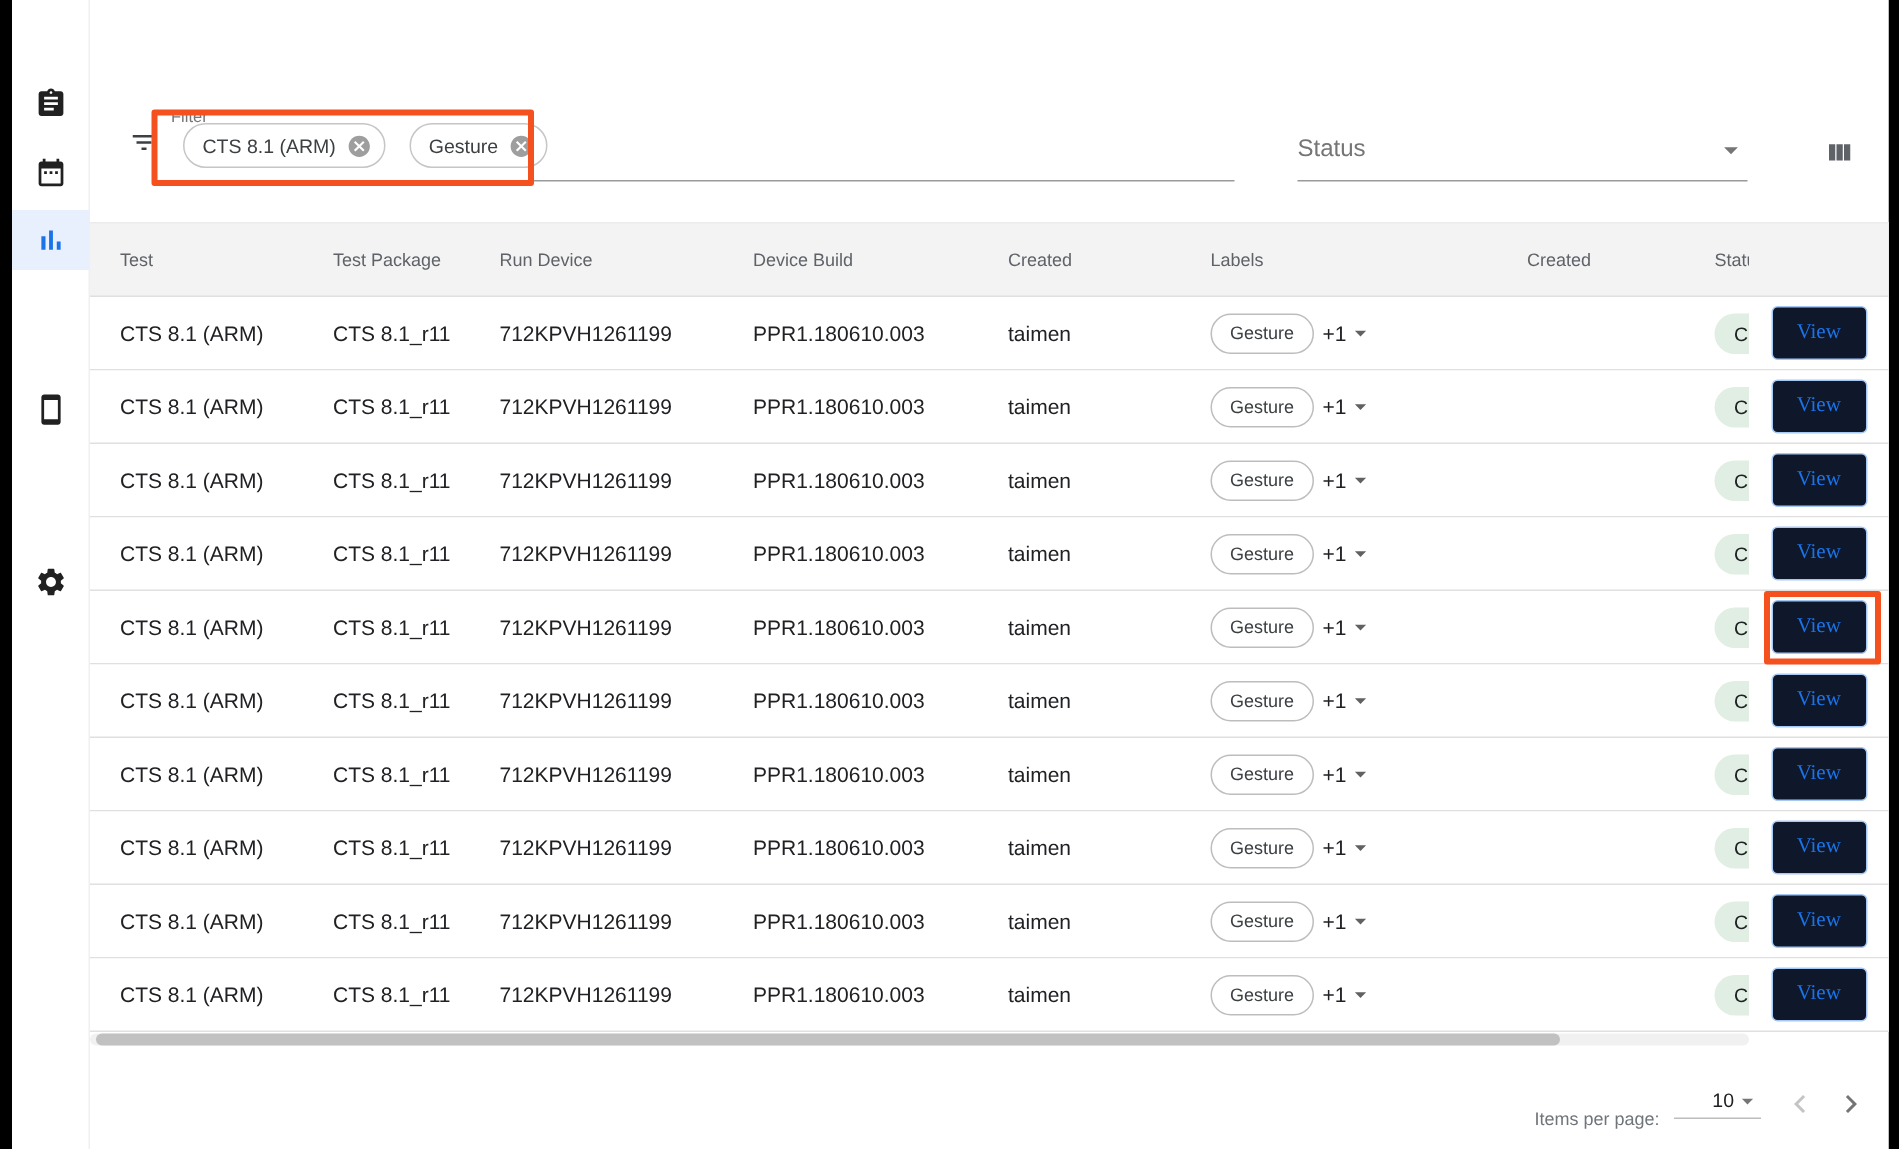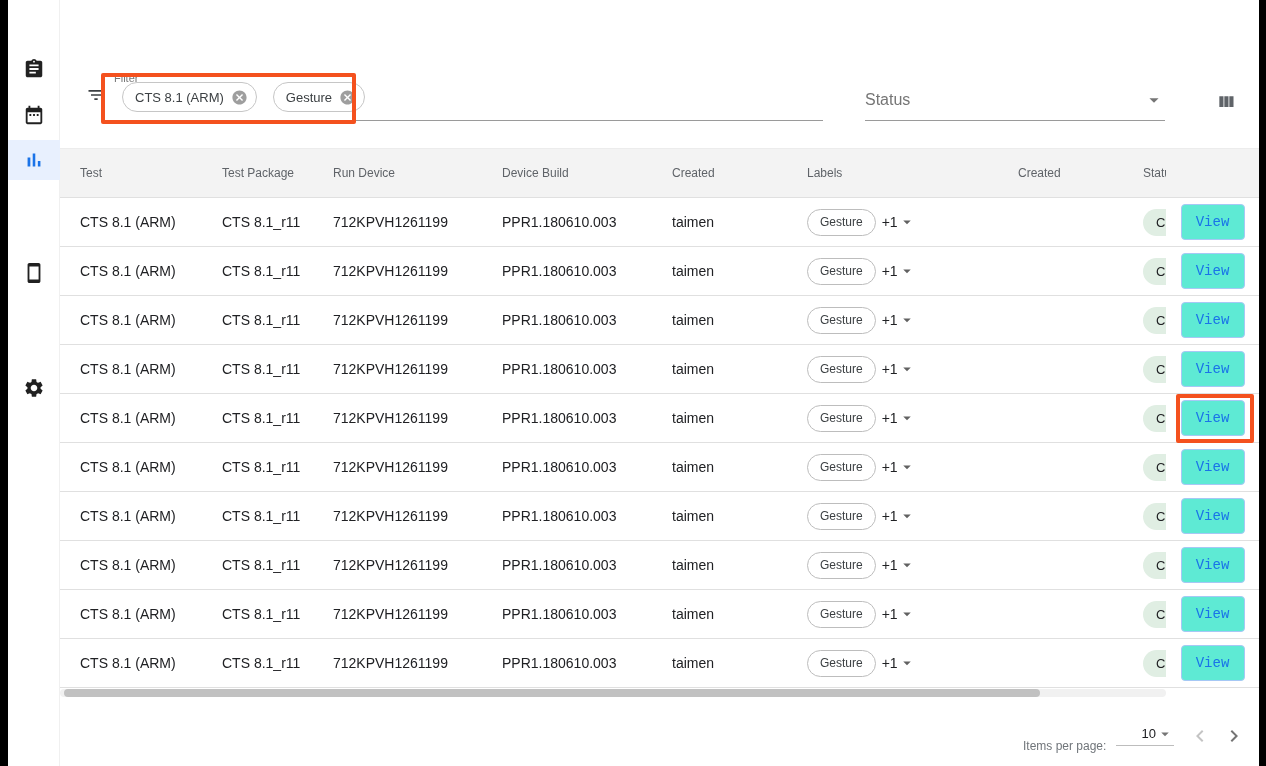--- a/index.html
+++ b/index.html
@@ -61,21 +61,21 @@
   .labels-cell { display: flex; align-items: center; gap: 6px; }
   .label-chip { display: inline-block; height: 27px; line-height: 25px; padding: 0 12px; border: 1px solid #bdbdbd; border-radius: 14px; background: #fff; font-size: 12px; color: #3c4043; }
   .more-group { display: inline-flex; align-items: center; cursor: pointer; }
   .more { font-size: 14px; color: #202124; }
   .dd-caret { width: 18px; height: 18px; color: #616161; }
   .dd-caret svg { width: 18px; height: 18px; display: block; }
   .status-chip { display: inline-block; height: 27px; line-height: 27px; padding: 0 13px; background: var(--status-bg); border-radius: 14px; font-size: 13px; color: #202124; }
   .action-col { position: absolute; right: 0; top: 0; width: 93px; background: #fff; }
   .action-head { height: 50px; background: #f3f3f3; border-top: 1px solid #ececec; border-bottom: 1px solid #e0e0e0; }
   .action-row { height: 49px; border-bottom: 1px solid #e0e0e0; display: flex; align-items: center; justify-content: center; background: #fff; }
-  .view-btn { width: 64px; height: 36px; border: 1px solid #a6c8f5; border-radius: 4px; background: #5eead4; color: var(--accent); font-size: 14px; font-family: Liberation Mono, monospace; cursor: pointer; }
+  .view-btn { width: 64px; height: 36px; border: 1px solid #a6c8f5; border-radius: 4px; background: #0f172a; color: var(--accent); font-size: 14px; font-family: Liberation Serif, serif; cursor: pointer; }
 
   
   .hscroll { position: absolute; left: 0; top: 689px; width: 1106px; height: 8px; background: #f1f1f1; border-radius: 4px; }
   .hscroll-thumb { position: absolute; left: 4px; top: 0; width: 976px; height: 8px; background: #c1c1c1; border-radius: 4px; cursor: pointer; }
 
   
   .ipp-label { position: absolute; left: 963px; top: 727px; font-size: 12px; color: #70757a; margin-top: 12px; }
   .ipp-select { position: absolute; left: 1056px; top: 722px; width: 58px; height: 24px; display: flex; align-items: center; justify-content: flex-end; border-bottom: 1px solid #bdbdbd; cursor: pointer; }
   .ipp-value { font-size: 13px; color: #202124; }
   .ipp-caret { width: 18px; height: 18px; color: #757575; }

